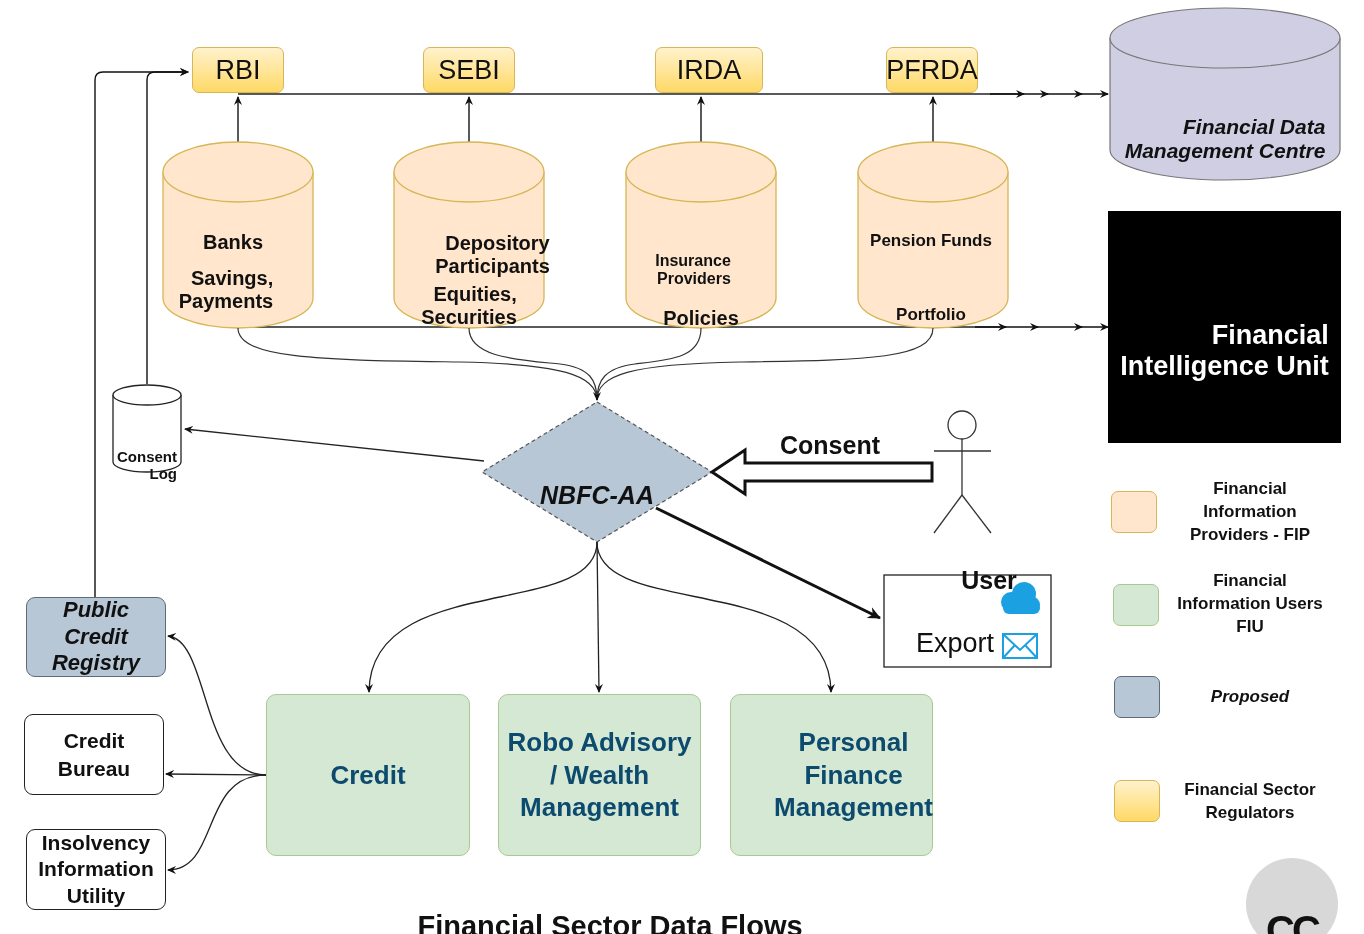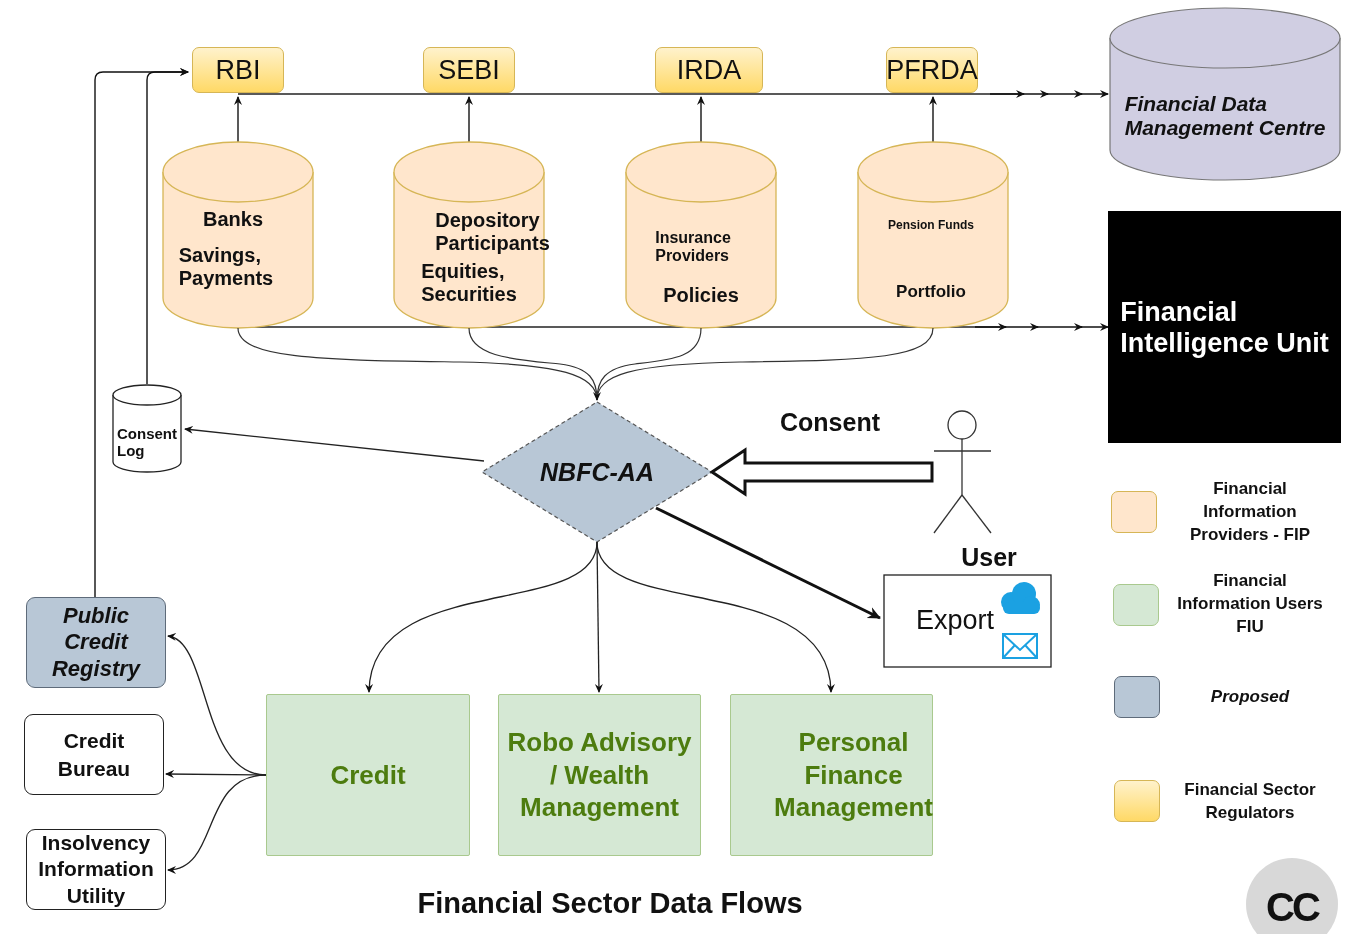--- a/index.html
+++ b/index.html
@@ -1,23 +1,23 @@
 <!DOCTYPE html>
 <html><head>
 <meta charset="utf-8">
 <style>
   html, body { margin:0; padding:0; background:#ffffff; }
   body { width:1364px; height:934px; position:relative; overflow:hidden; font-family:"Liberation Sans", sans-serif; }
   svg#diagram { position:absolute; left:0; top:0; }
-  .lbl { position:absolute; display:flex; align-items:center; justify-content:center; text-align:left; color:#111; font-family:"Liberation Sans", sans-serif; font-weight:bold; box-sizing:border-box; line-height:1.15; }
+  .lbl { position:absolute; display:flex; align-items:center; justify-content:center; text-align:right; color:#111; font-family:"Liberation Sans", sans-serif; font-weight:bold; box-sizing:border-box; line-height:1.15;margin-top:23px; }
   .reg { position:absolute; box-sizing:border-box; border:1px solid #d6b656; border-radius:7px;
          background:linear-gradient(#fff2cc, #ffd966); display:flex; align-items:center; justify-content:center;
          font-size:27px; color:#111; font-family:"Liberation Sans", sans-serif; }
-  .fiu { position:absolute; box-sizing:border-box; border:1.5px solid #a9c98e; border-radius:2px; background:#d5e8d4;
-         display:flex; align-items:center; justify-content:center; text-align:center; font-weight:bold; font-size:26px; line-height:1.25; color:#4d7c0f; }
+  .fiu { position:absolute; box-sizing:border-box; border:1.5px solid #a9c98e; border-radius:10px; background:#d5e8d4;
+         display:flex; align-items:center; justify-content:center; text-align:center; font-weight:bold; font-size:26px; line-height:1.25; color:#0c4a6e; }
   .plain { position:absolute; box-sizing:border-box; border:1.5px solid #222; border-radius:9px; background:#fff;
            display:flex; align-items:center; justify-content:center; text-align:center; font-weight:bold; font-size:21px; line-height:1.3; color:#111; }
   .legend-sw { position:absolute; width:46px; height:42px; box-sizing:border-box; border-radius:7px; }
   .legend-tx { position:absolute; width:200px; text-align:center; font-weight:bold; font-size:17px; line-height:1.35; color:#111; }
   .pre { white-space:pre-line; }
 </style>
 </head>
 <body>
 
 <svg id="diagram" width="1364" height="934" viewBox="0 0 1364 934">
@@ -163,40 +163,40 @@
 <div class="lbl pre" style="left:163px;top:205px;width:140px;height:28px;font-size:20px;">Banks</div>
 <div class="lbl pre" style="left:163px;top:240px;width:126px;height:54px;font-size:20px;">Savings,
 Payments</div>
 <div class="lbl pre" style="left:394px;top:205px;width:150px;height:54px;font-size:20px;padding-left:47px;">Depository
 Participants</div>
 <div class="lbl pre" style="left:394px;top:256px;width:150px;height:54px;font-size:20px;">Equities,
 Securities</div>
 <div class="lbl pre" style="left:626px;top:220px;width:134px;height:54px;font-size:16px;">Insurance
 Providers</div>
 <div class="lbl pre" style="left:626px;top:281px;width:150px;height:28px;font-size:20px;">Policies</div>
-<div class="lbl pre" style="left:856px;top:213px;width:150px;height:26px;font-size:12px;">Pension Funds</div>
+<div class="lbl pre" style="left:856px;top:205px;width:150px;height:26px;font-size:17px;">Pension Funds</div>
 <div class="lbl pre" style="left:856px;top:279px;width:150px;height:26px;font-size:17px;">Portfolio</div>
 
 <div class="lbl pre" style="left:1110px;top:86px;width:230px;height:60px;font-size:21px;font-style:italic;">Financial Data
 Management Centre</div>
 <div class="lbl pre" style="left:1108px;top:290px;width:233px;height:76px;font-size:27px;color:#fff;">Financial
 Intelligence Unit</div>
 
 <div class="lbl" style="left:497px;top:455px;width:200px;height:34px;font-size:25px;font-style:italic;">NBFC-AA</div>
 
 <div class="lbl pre" style="left:106px;top:420px;width:82px;height:44px;font-size:15px;">Consent
 Log</div>
 
 <div class="lbl" style="left:755px;top:406px;width:150px;height:32px;font-size:25px;">Consent</div>
 
 <div class="lbl" style="left:939px;top:541px;width:100px;height:32px;font-size:25px;">User</div>
 
 <div class="lbl" style="left:905px;top:604px;width:100px;height:34px;font-size:27px;font-weight:normal;">Export</div>
 
-<div class="plain pre" style="left:26px;top:597px;width:140px;height:91px;background:#b8c7d6;border-color:#5e6b7a;font-style:italic;font-size:22px;line-height:1.2;">Public
+<div class="plain pre" style="left:26px;top:597px;width:140px;height:80px;background:#b8c7d6;border-color:#5e6b7a;font-style:italic;font-size:22px;line-height:1.2;">Public
 Credit
 Registry</div>
 <div class="plain pre" style="left:24px;top:714px;width:140px;height:81px;">Credit
 Bureau</div>
 <div class="plain pre" style="left:26px;top:829px;width:140px;height:81px;font-size:21px;line-height:1.25;">Insolvency
 Information
 Utility</div>
 
 <div class="fiu pre" style="left:266px;top:694px;width:204px;height:162px;">Credit</div>
 <div class="fiu pre" style="left:498px;top:694px;width:203px;height:162px;">Robo Advisory

